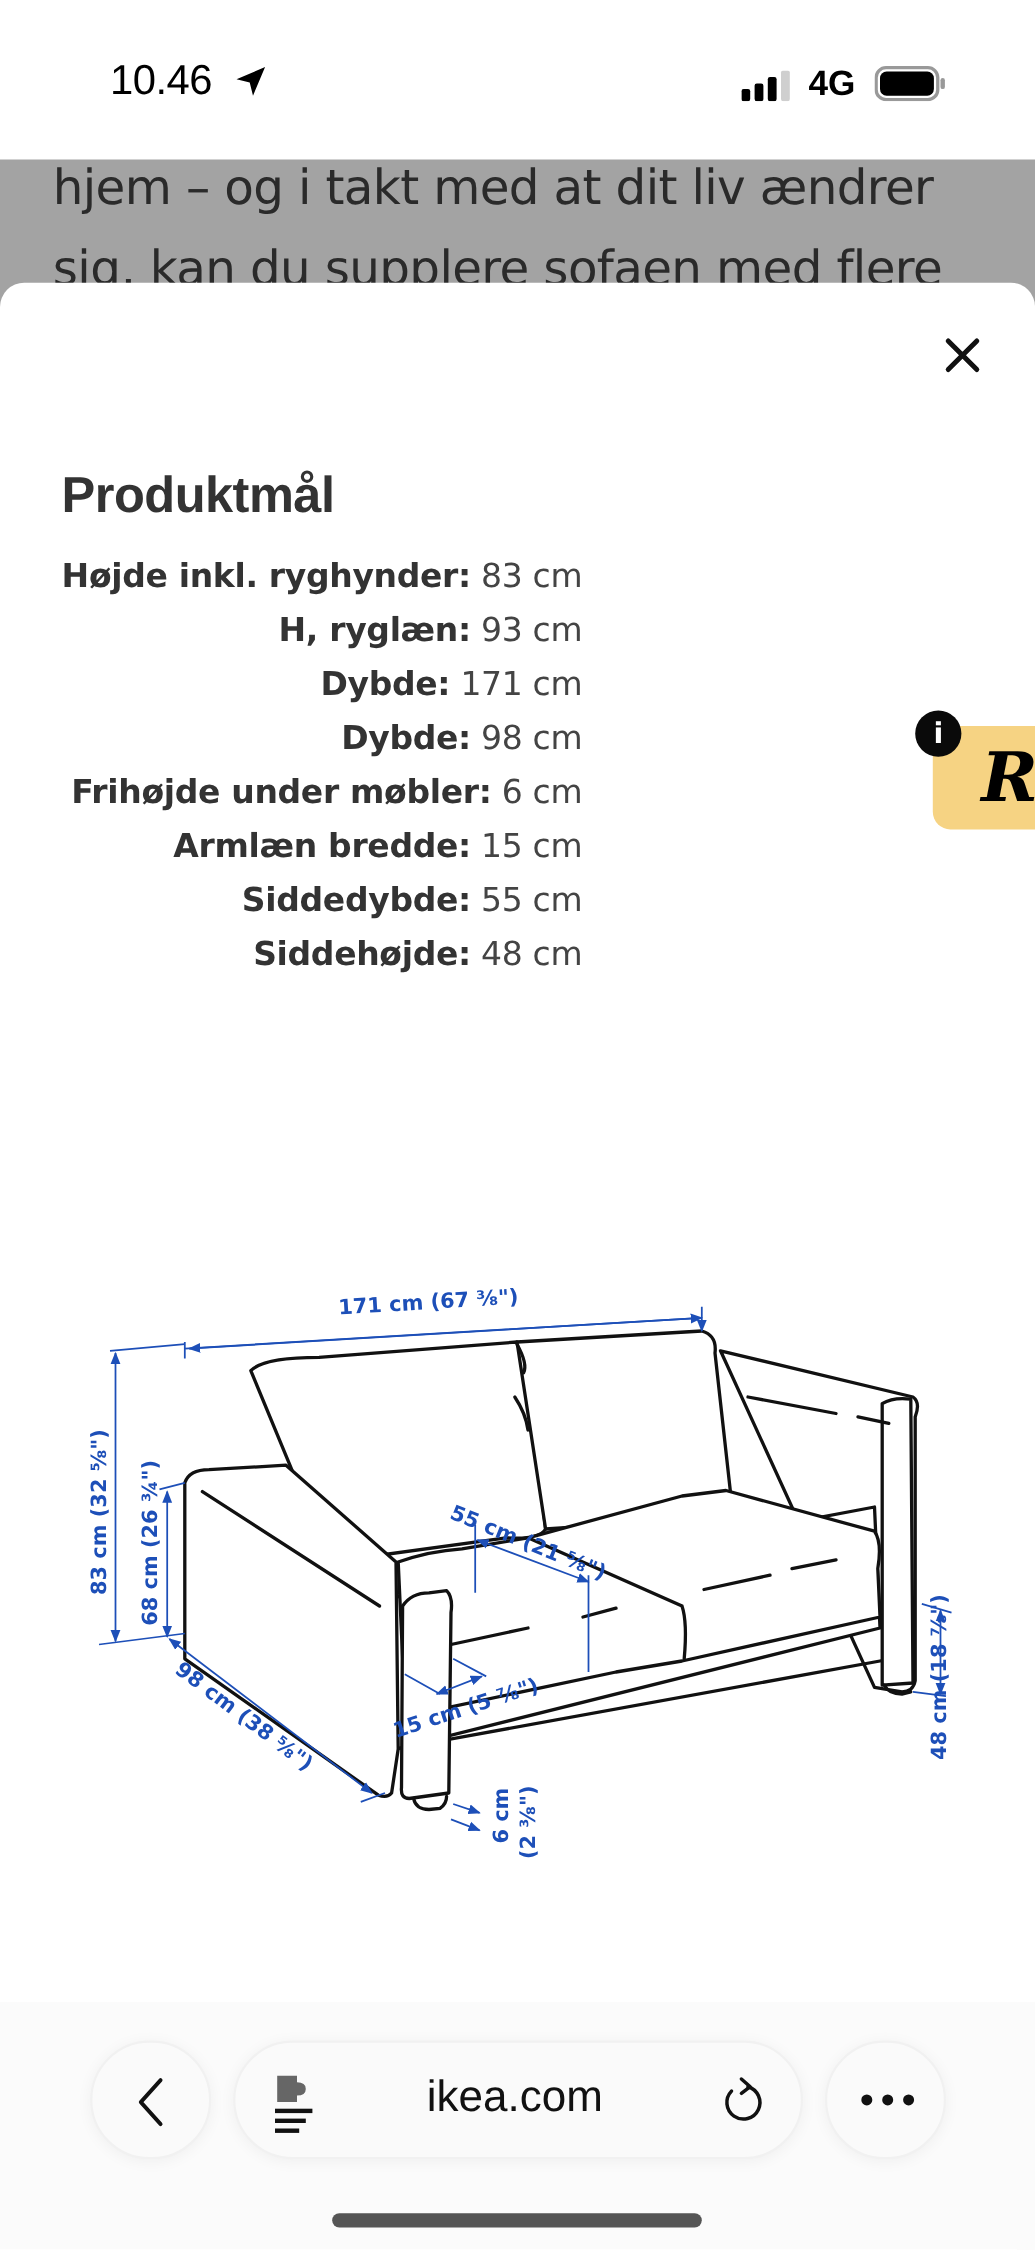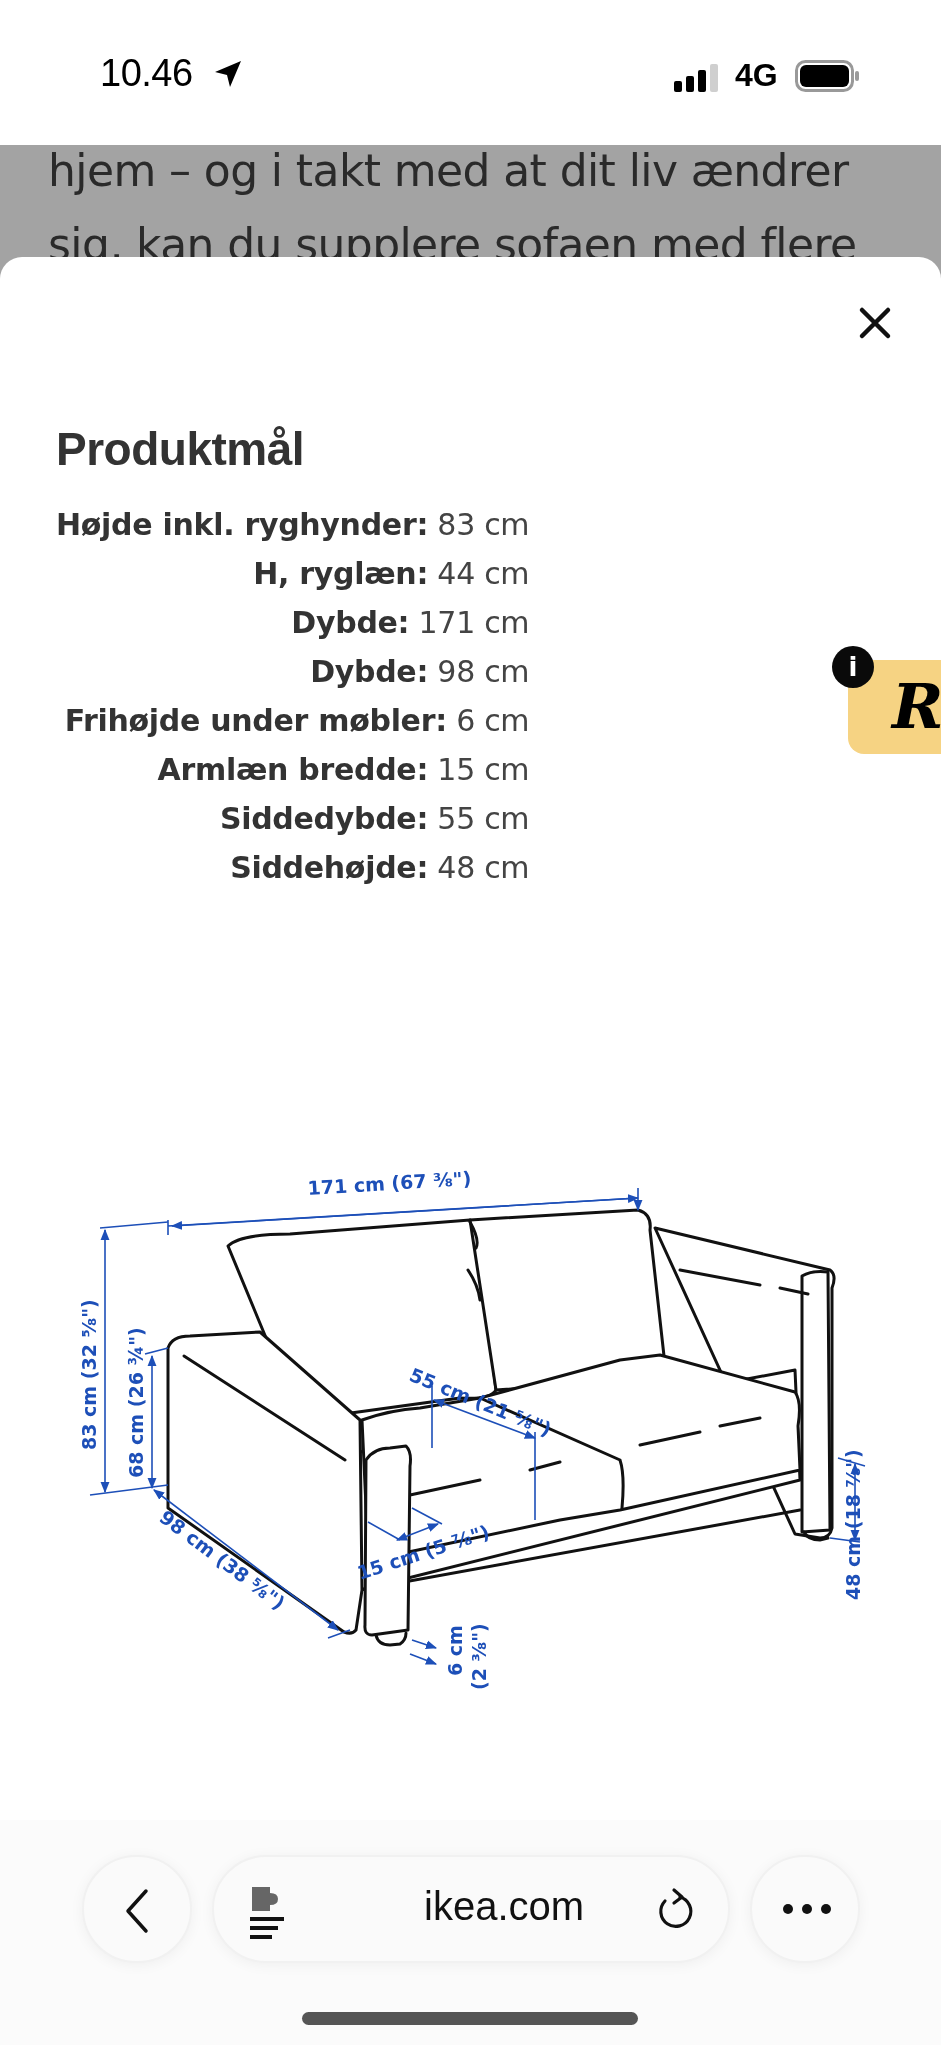--- a/index.html
+++ b/index.html
@@ -34,21 +34,21 @@
   .dlabel { font-family: "DejaVu Sans", sans-serif; font-weight: 700; font-size: 19px; fill: #1d4fb8; }
   .dline { stroke: #1d4fb8; stroke-width: 1.6; fill: none; }
   .sofa { stroke: #111; stroke-width: 3; fill: #fff; stroke-linejoin: round; stroke-linecap: round; }
   .sofa-l { stroke: #111; stroke-width: 3; fill: none; stroke-linecap: round; }
 
   .toolbar { position: absolute; left: 0; top: 1820px; width: 941px; height: 225px; background: #fbfbfb; }
   .tb-btn { position: absolute; background: #fafafa; border: 2px solid #f1f1f1; box-shadow: 0 2px 14px rgba(0,0,0,0.05); cursor: pointer; }
   .tb-back { left: 82px; top: 1855px; width: 110px; height: 108px; border-radius: 54px; }
   .tb-url { left: 212px; top: 1855px; width: 518px; height: 108px; border-radius: 54px; }
   .tb-more { left: 750px; top: 1855px; width: 110px; height: 108px; border-radius: 54px; }
-  .url-text { position: absolute; left: 388px; top: 1884px; font-family: "Liberation Sans", sans-serif; font-size: 40px; color: #111; margin-left: 36px; }
+  .url-text { position: absolute; left: 388px; top: 1884px; font-family: "Liberation Sans", sans-serif; font-size: 40px; color: #111; }
   .home-ind { position: absolute; left: 302px; top: 2012px; width: 336px; height: 13px; border-radius: 7px; background: #555; }
 </style>
 </head>
 <body>
 
 <div class="status-bar">
   <span class="status-time">10.46</span>
   <svg class="loc-arrow" viewBox="0 0 32 32">
     <path d="M29 3 L3 14 L15 17 L18 29 Z" fill="#000"></path>
   </svg>
@@ -76,21 +76,21 @@
 <div class="close-btn">
   <svg width="34" height="34" viewBox="0 0 34 34">
     <path d="M4 4 L30 30 M30 4 L4 30" stroke="#111" stroke-width="4.5" stroke-linecap="round"></path>
   </svg>
 </div>
 
 <h1 class="sheet-title">Produktmål</h1>
 
 <ul class="dims">
   <li><span class="k">Højde inkl. ryghynder:</span> <span class="v">83 cm</span></li>
-  <li><span class="k">H, ryglæn:</span> <span class="v">44 cm</span></li>
+  <li><span class="k">H, ryglæn:</span> <span class="v">93 cm</span></li>
   <li><span class="k">Dybde:</span> <span class="v">171 cm</span></li>
   <li><span class="k">Dybde:</span> <span class="v">98 cm</span></li>
   <li><span class="k">Frihøjde under møbler:</span> <span class="v">6 cm</span></li>
   <li><span class="k">Armlæn bredde:</span> <span class="v">15 cm</span></li>
   <li><span class="k">Siddedybde:</span> <span class="v">55 cm</span></li>
   <li><span class="k">Siddehøjde:</span> <span class="v">48 cm</span></li>
 </ul>
 
 <div class="r-badge"></div>
 <span class="r-letter">R</span>

